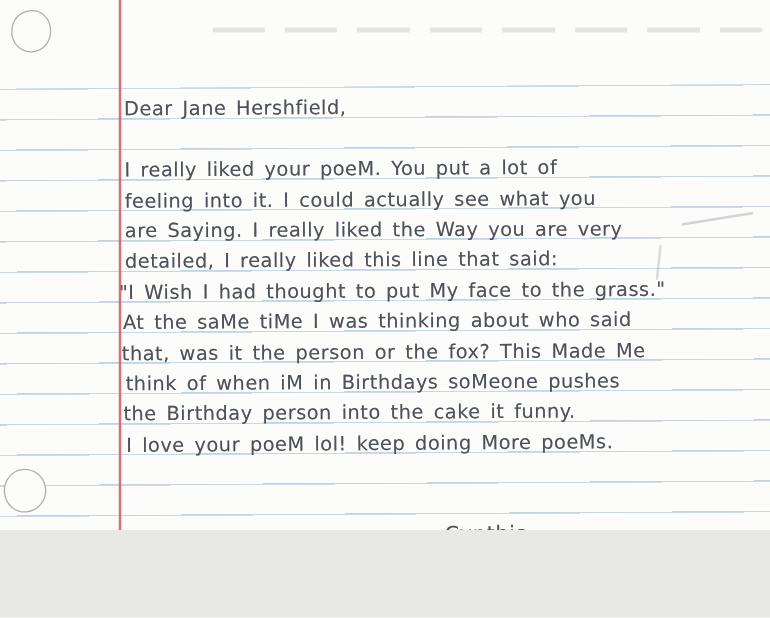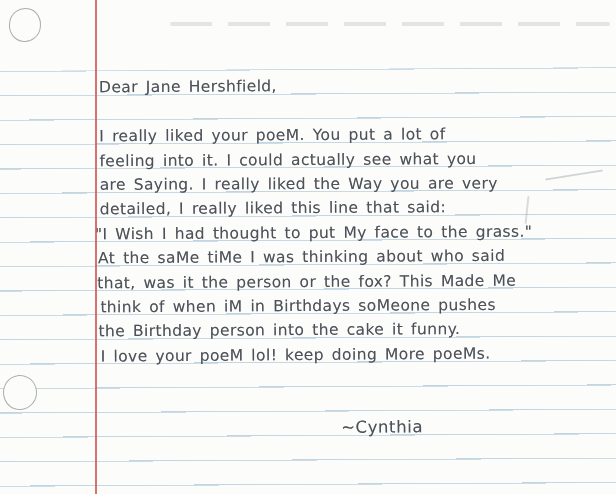--- a/index.html
+++ b/index.html
@@ -1,19 +1,19 @@
 <!DOCTYPE html>
 <html><head>
 <meta charset="utf-8">
 <style>
   html, body { margin: 0; padding: 0; background: #e8e8e6; }
   .page {
     position: relative;
     width: 616px;
-    height: 494px;
+    height: 424px;
     background: #fcfcfa;
     overflow: hidden;
     font-family: "DejaVu Sans", sans-serif;
   }
   
   .skew-wrap {
     position: absolute;
     left: 0; top: 0; right: 0; bottom: 0;
     transform: rotate(-0.35deg);
     transform-origin: 50% 50%;

